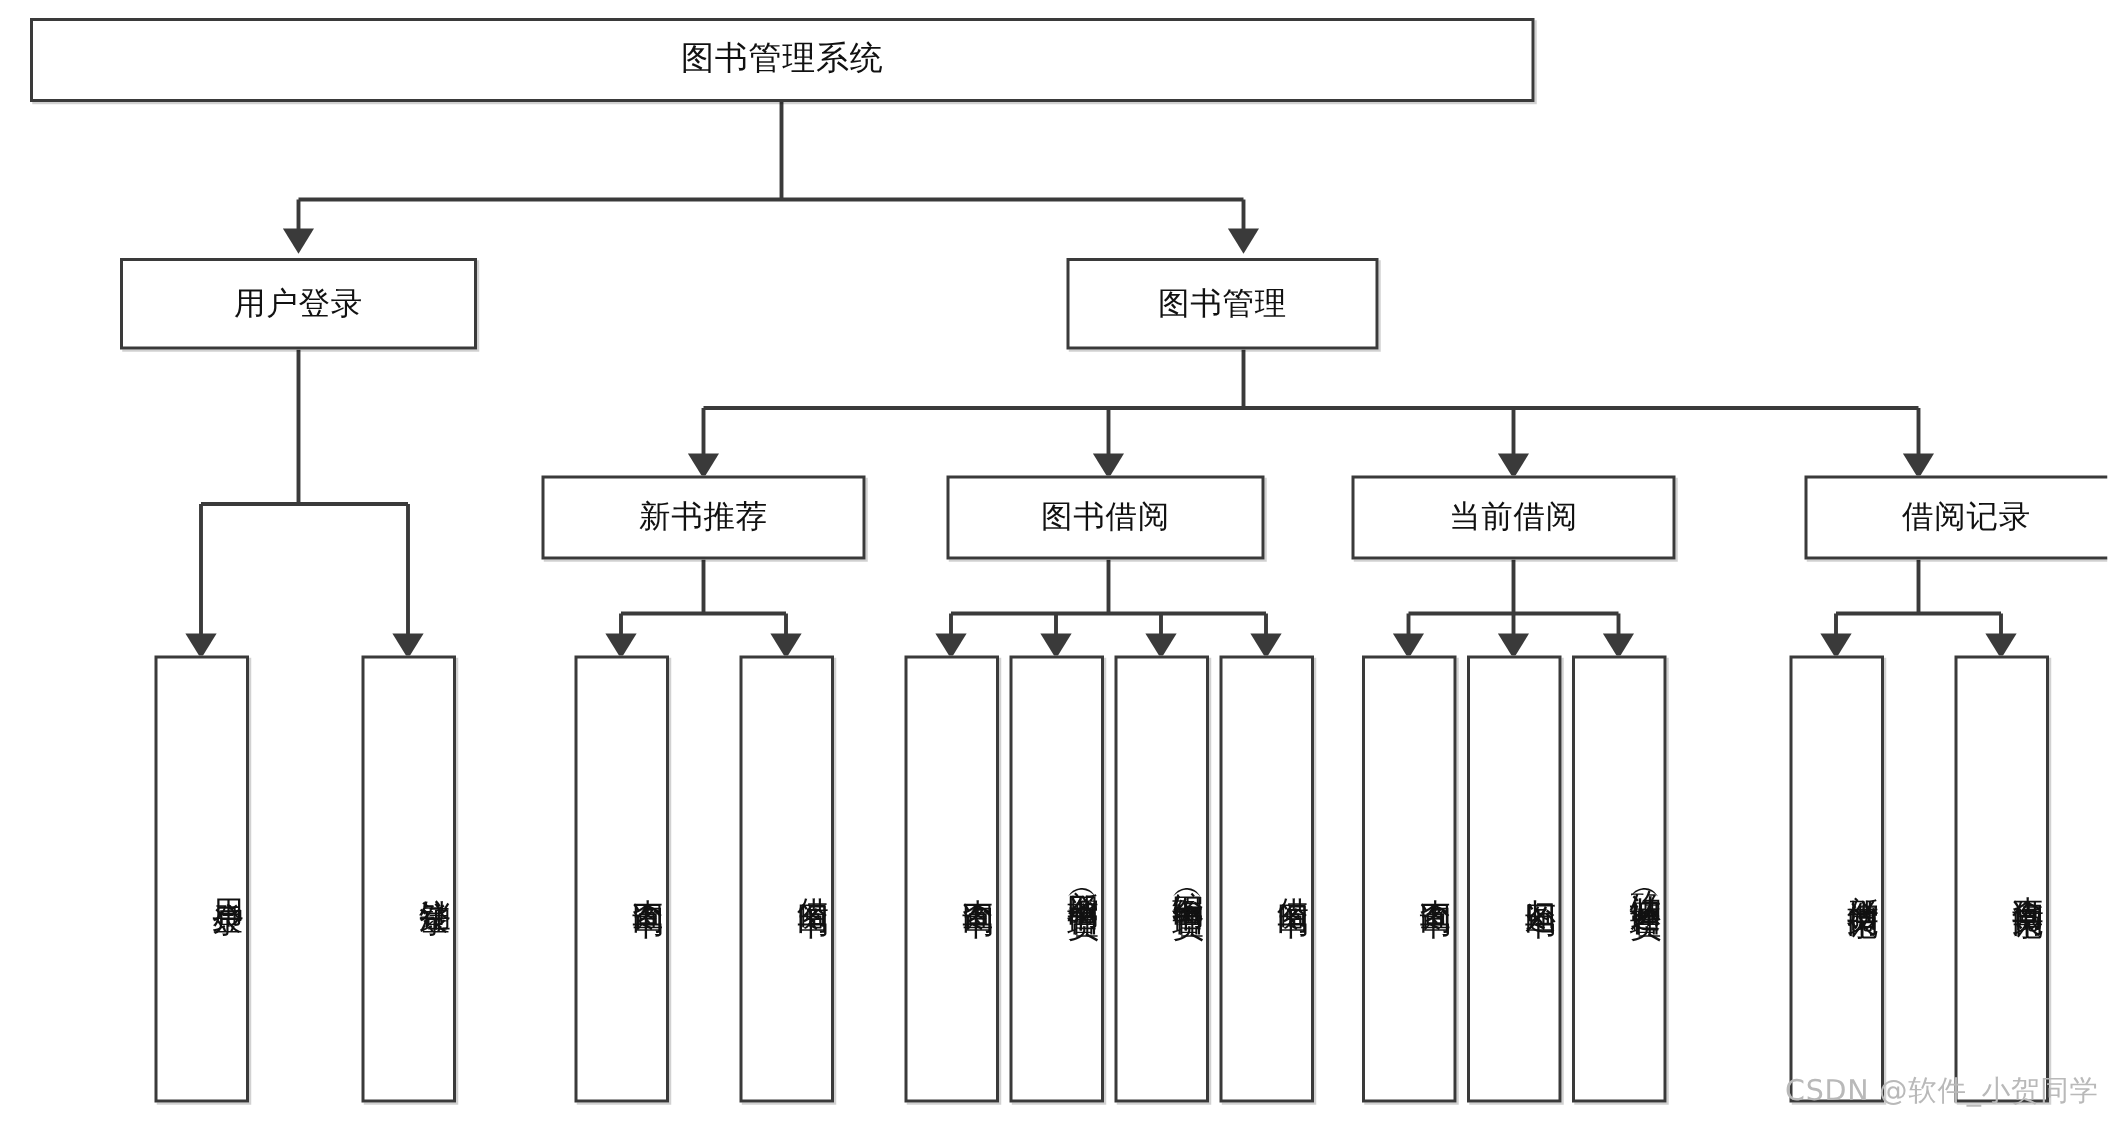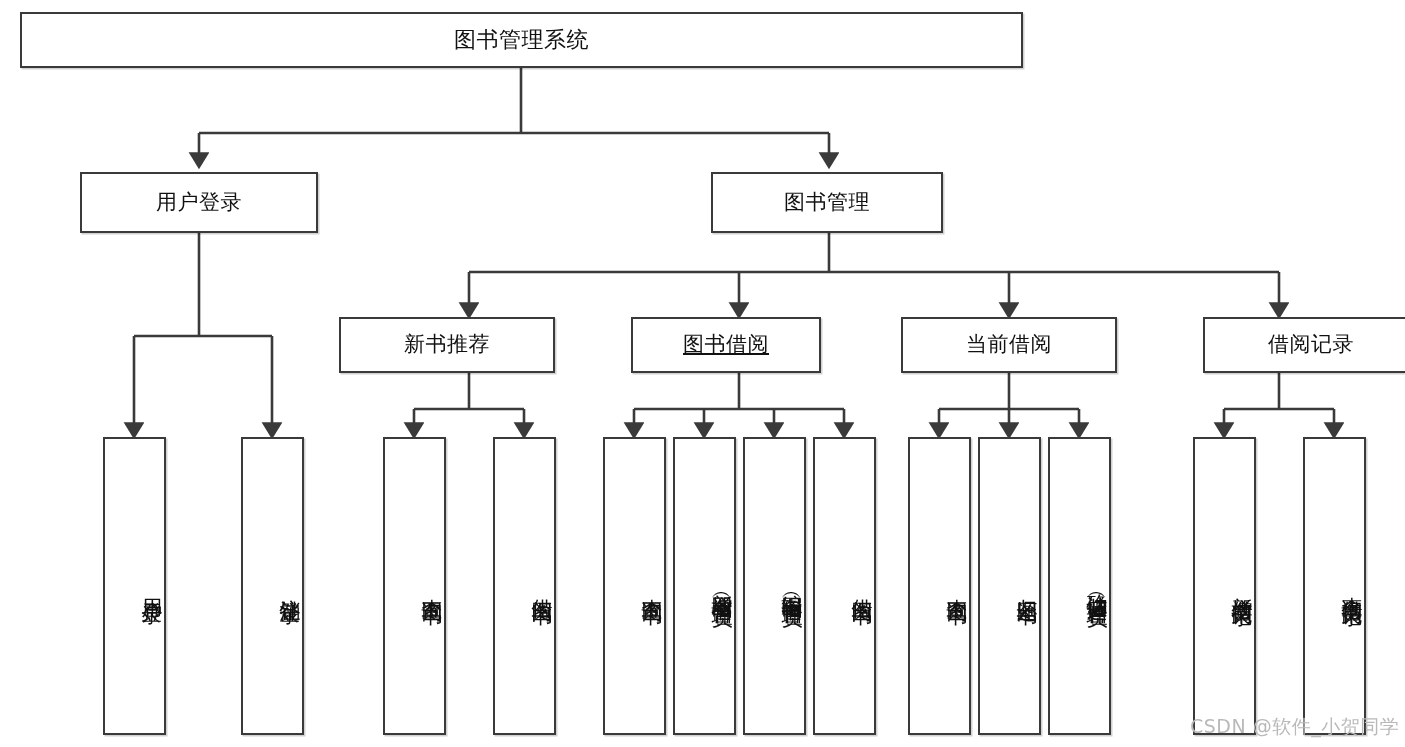--- a/index.html
+++ b/index.html
@@ -128,29 +128,29 @@
   </svg>
 
   <div class="node horiz root" style="left:20px; top:12px; width:1003px; height:56px;">
     <span>图书管理系统</span>
   </div>
 
   <div class="node horiz" style="left:80px; top:172px; width:238px; height:61px;">
     <span>用户登录</span>
   </div>
 
-  <div class="node horiz" style="left:711px; top:172px; width:232px; height:61px;">
+  <div class="node horiz" style="left:711px; top:172px; width:208px; height:61px;">
     <span>图书管理</span>
   </div>
 
-  <div class="node horiz" style="left:339px; top:317px; width:216px; height:56px;">
+  <div class="node horiz" style="left:361px; top:317px; width:216px; height:56px;">
     <span>新书推荐</span>
   </div>
 
-  <div class="node horiz" style="left:631px; top:317px; width:190px; height:56px;text-decoration:underline;">
+  <div class="node horiz" style="left:631px; top:317px; width:212px; height:56px;">
     <span>图书借阅</span>
   </div>
 
   <div class="node horiz" style="left:901px; top:317px; width:216px; height:56px;">
     <span>当前借阅</span>
   </div>
 
   <div class="node horiz" style="left:1171px; top:317px; width:216px; height:56px;margin-left:32px;">
     <span>借阅记录</span>
   </div>

